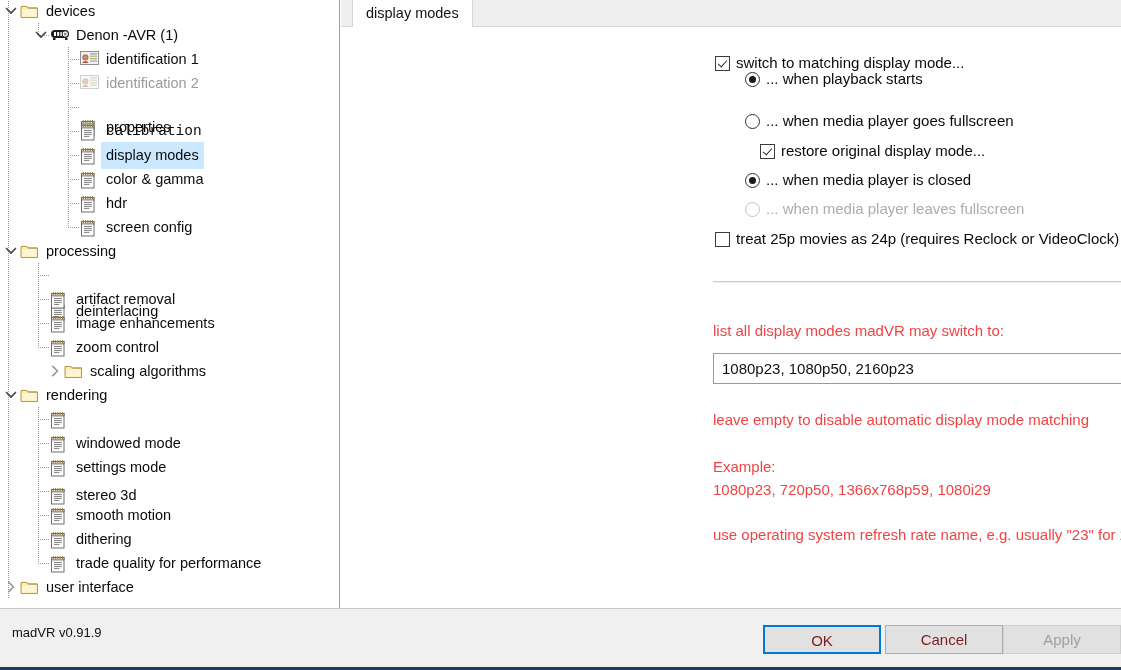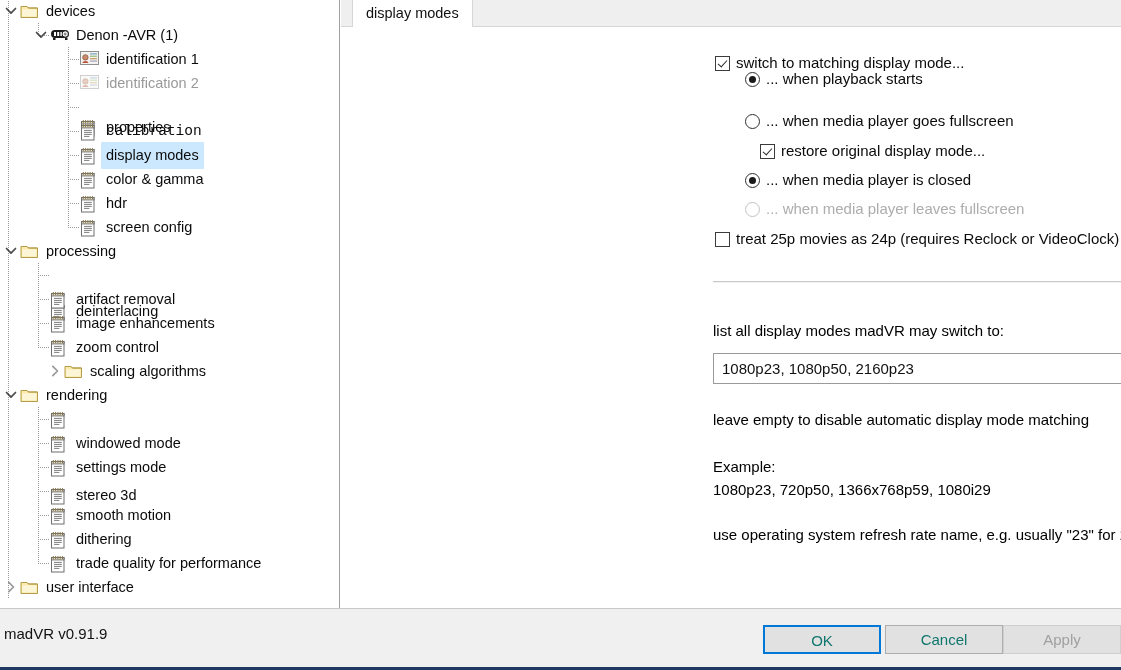--- a/index.html
+++ b/index.html
@@ -173,21 +173,21 @@
     left: 372px; top: 281px;
     width: 731px; height: 0;
     border-top: 1px solid #c9c9c9;
     border-bottom: 1px solid #f2f2f2;
   }
 
   .plain {
     position: absolute;
     white-space: pre;
     font-size: 15px;
-    color: #000000;
+    color: #ef4444;
   }
 
   #modes-input {
     position: absolute;
     left: 372px; top: 353px;
     width: 731px; height: 31px;
     box-sizing: border-box;
     border: 1px solid #9a9a9a;
     background: #ffffff;
     font-family: "Liberation Sans", sans-serif;
@@ -207,34 +207,34 @@
     box-sizing: border-box;
   }
   #footer-bottomline {
     position: absolute;
     left: 0; bottom: 0;
     width: 1121px; height: 3px;
     background: #1f3864;
   }
   #version-label {
     position: absolute;
-    left: 4px; top: 16px;
-    font-size: 15px;
+    left: 12px; top: 16px;
+    font-size: 13px;
     color: #111;
   }
   .dlg-btn {
     position: absolute;
     top: 16px;
     width: 118px; height: 29px;
     background: #e1e1e1;
     border: 1px solid #adadad;
     box-sizing: border-box;
     font-family: "Liberation Sans", sans-serif;
     font-size: 15px;
-    color: #0f766e;
+    color: #7f1d1d;
     text-align: center;
     line-height: 27px;
     cursor: default;
     padding: 0;
   }
   #btn-ok {
     left: 763px;
     border: 2px solid #0078d7;
   }
   #btn-cancel { left: 885px; }

